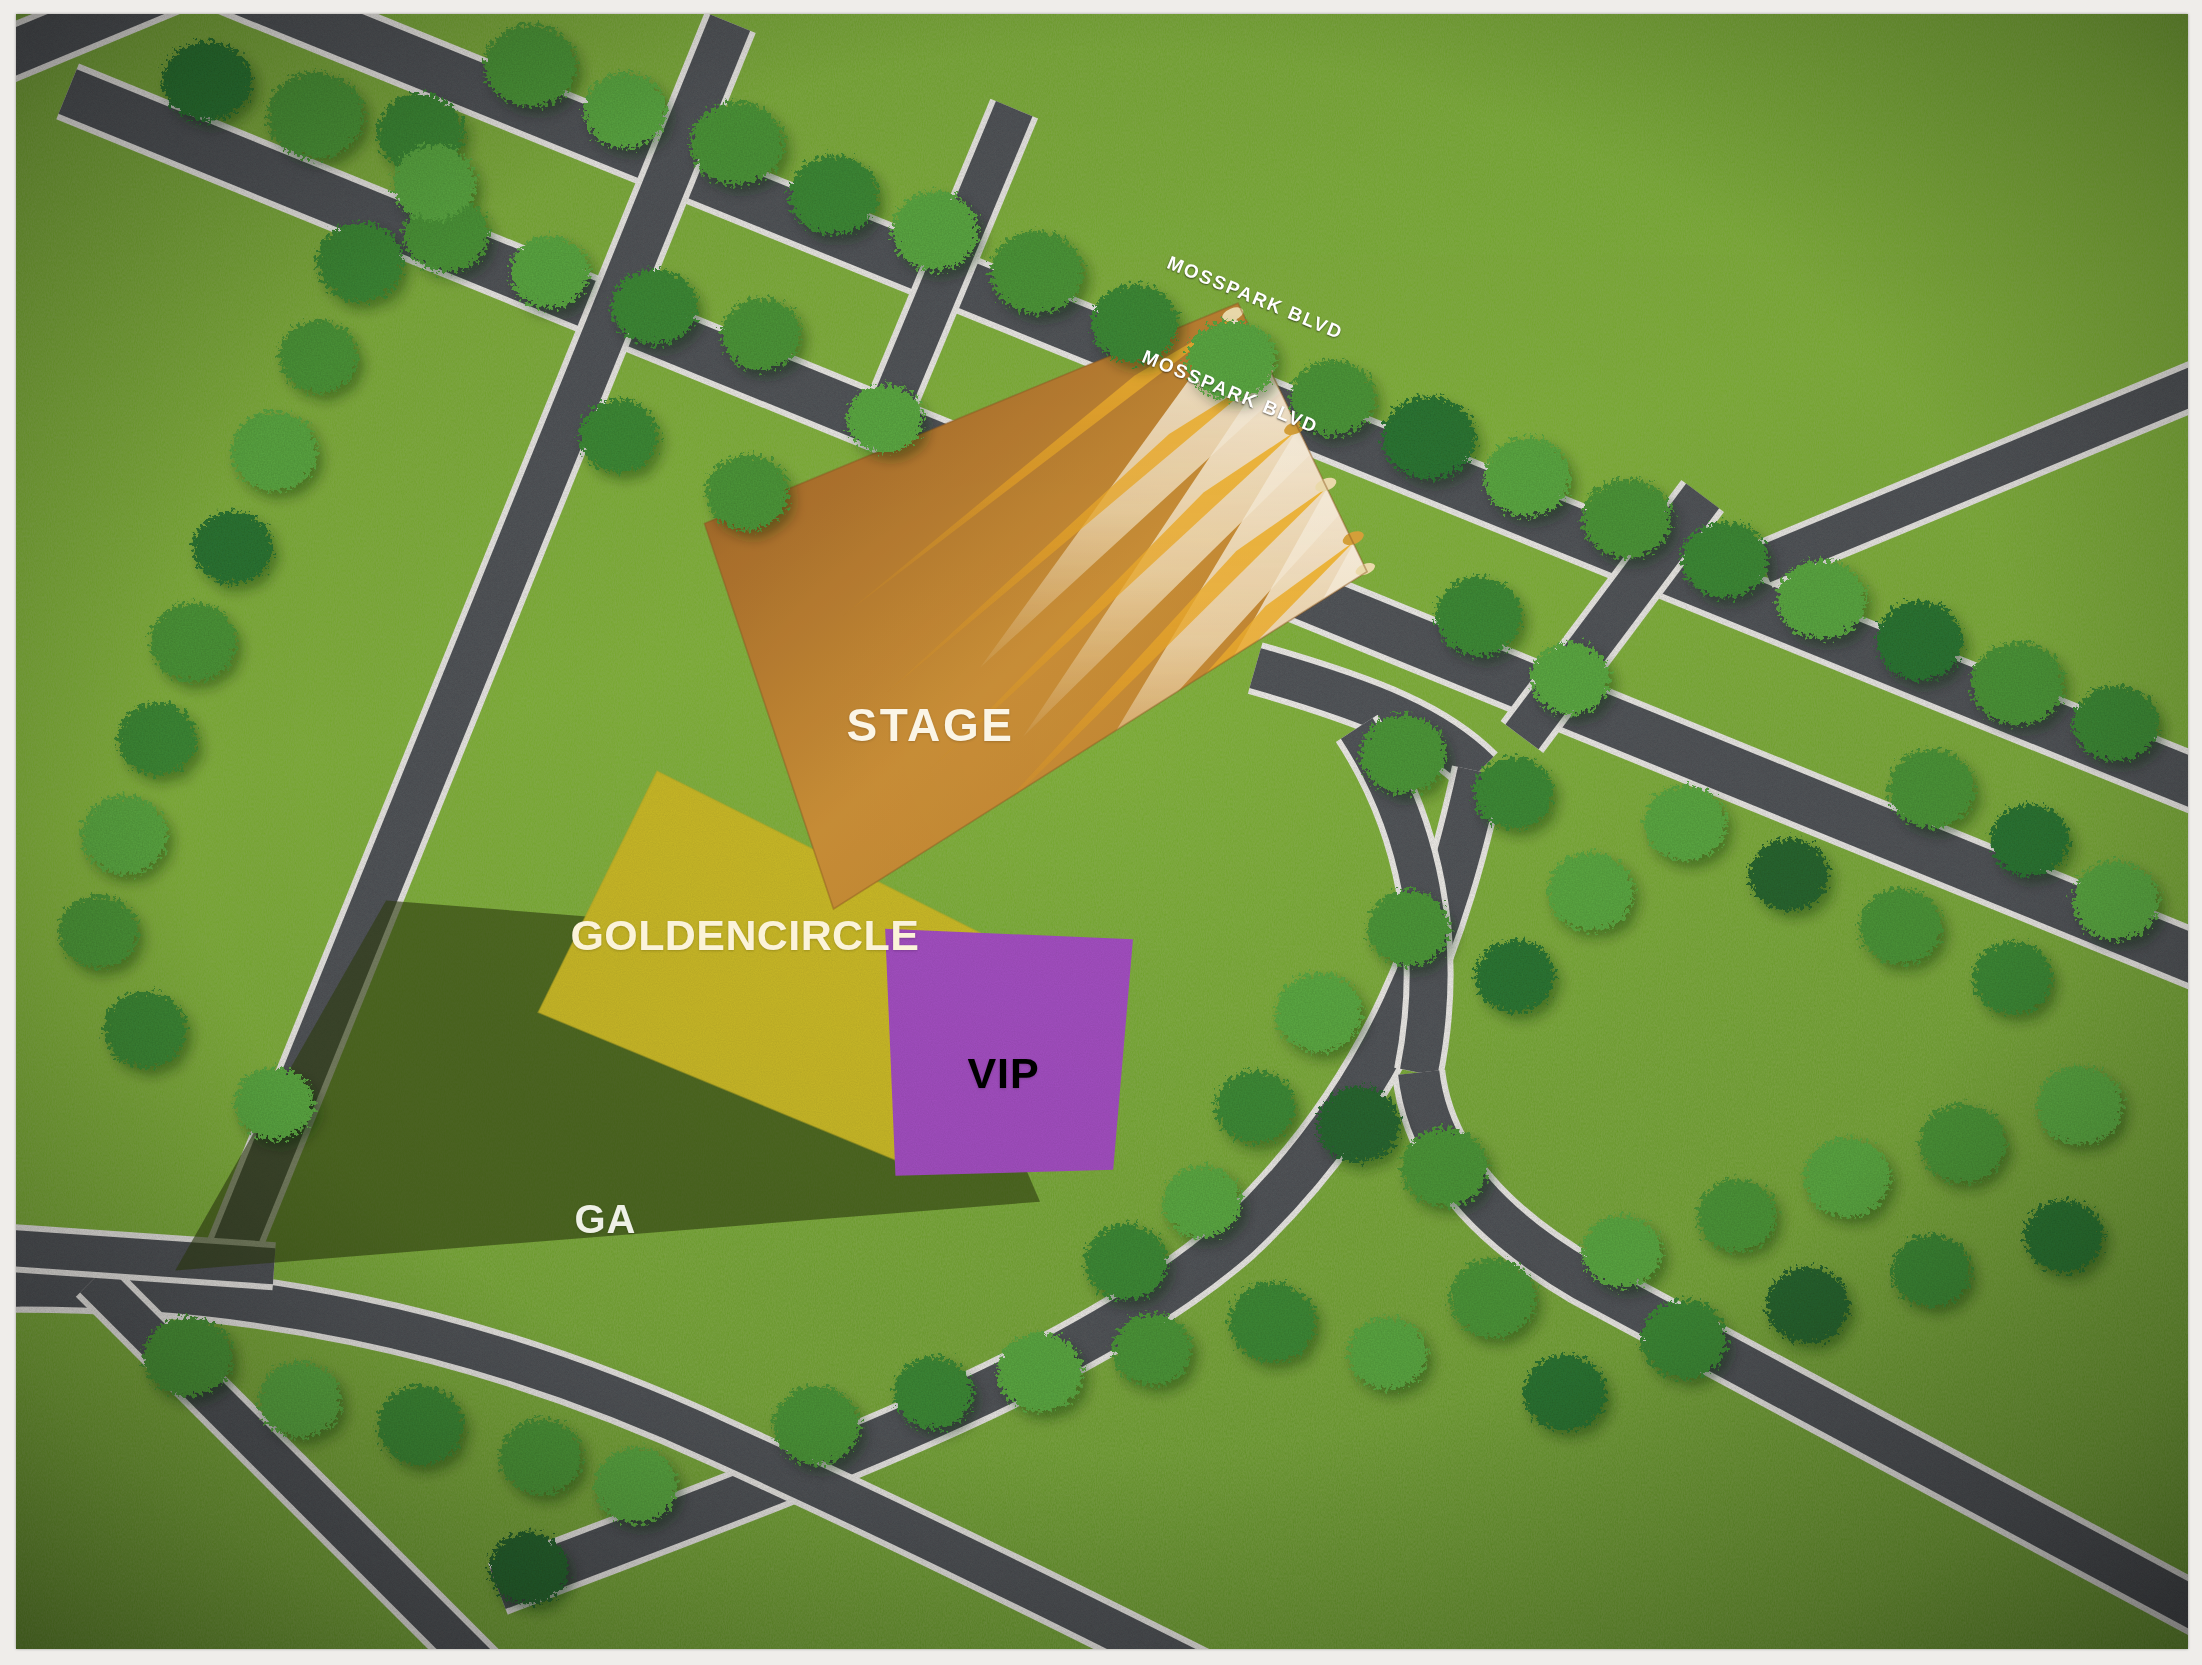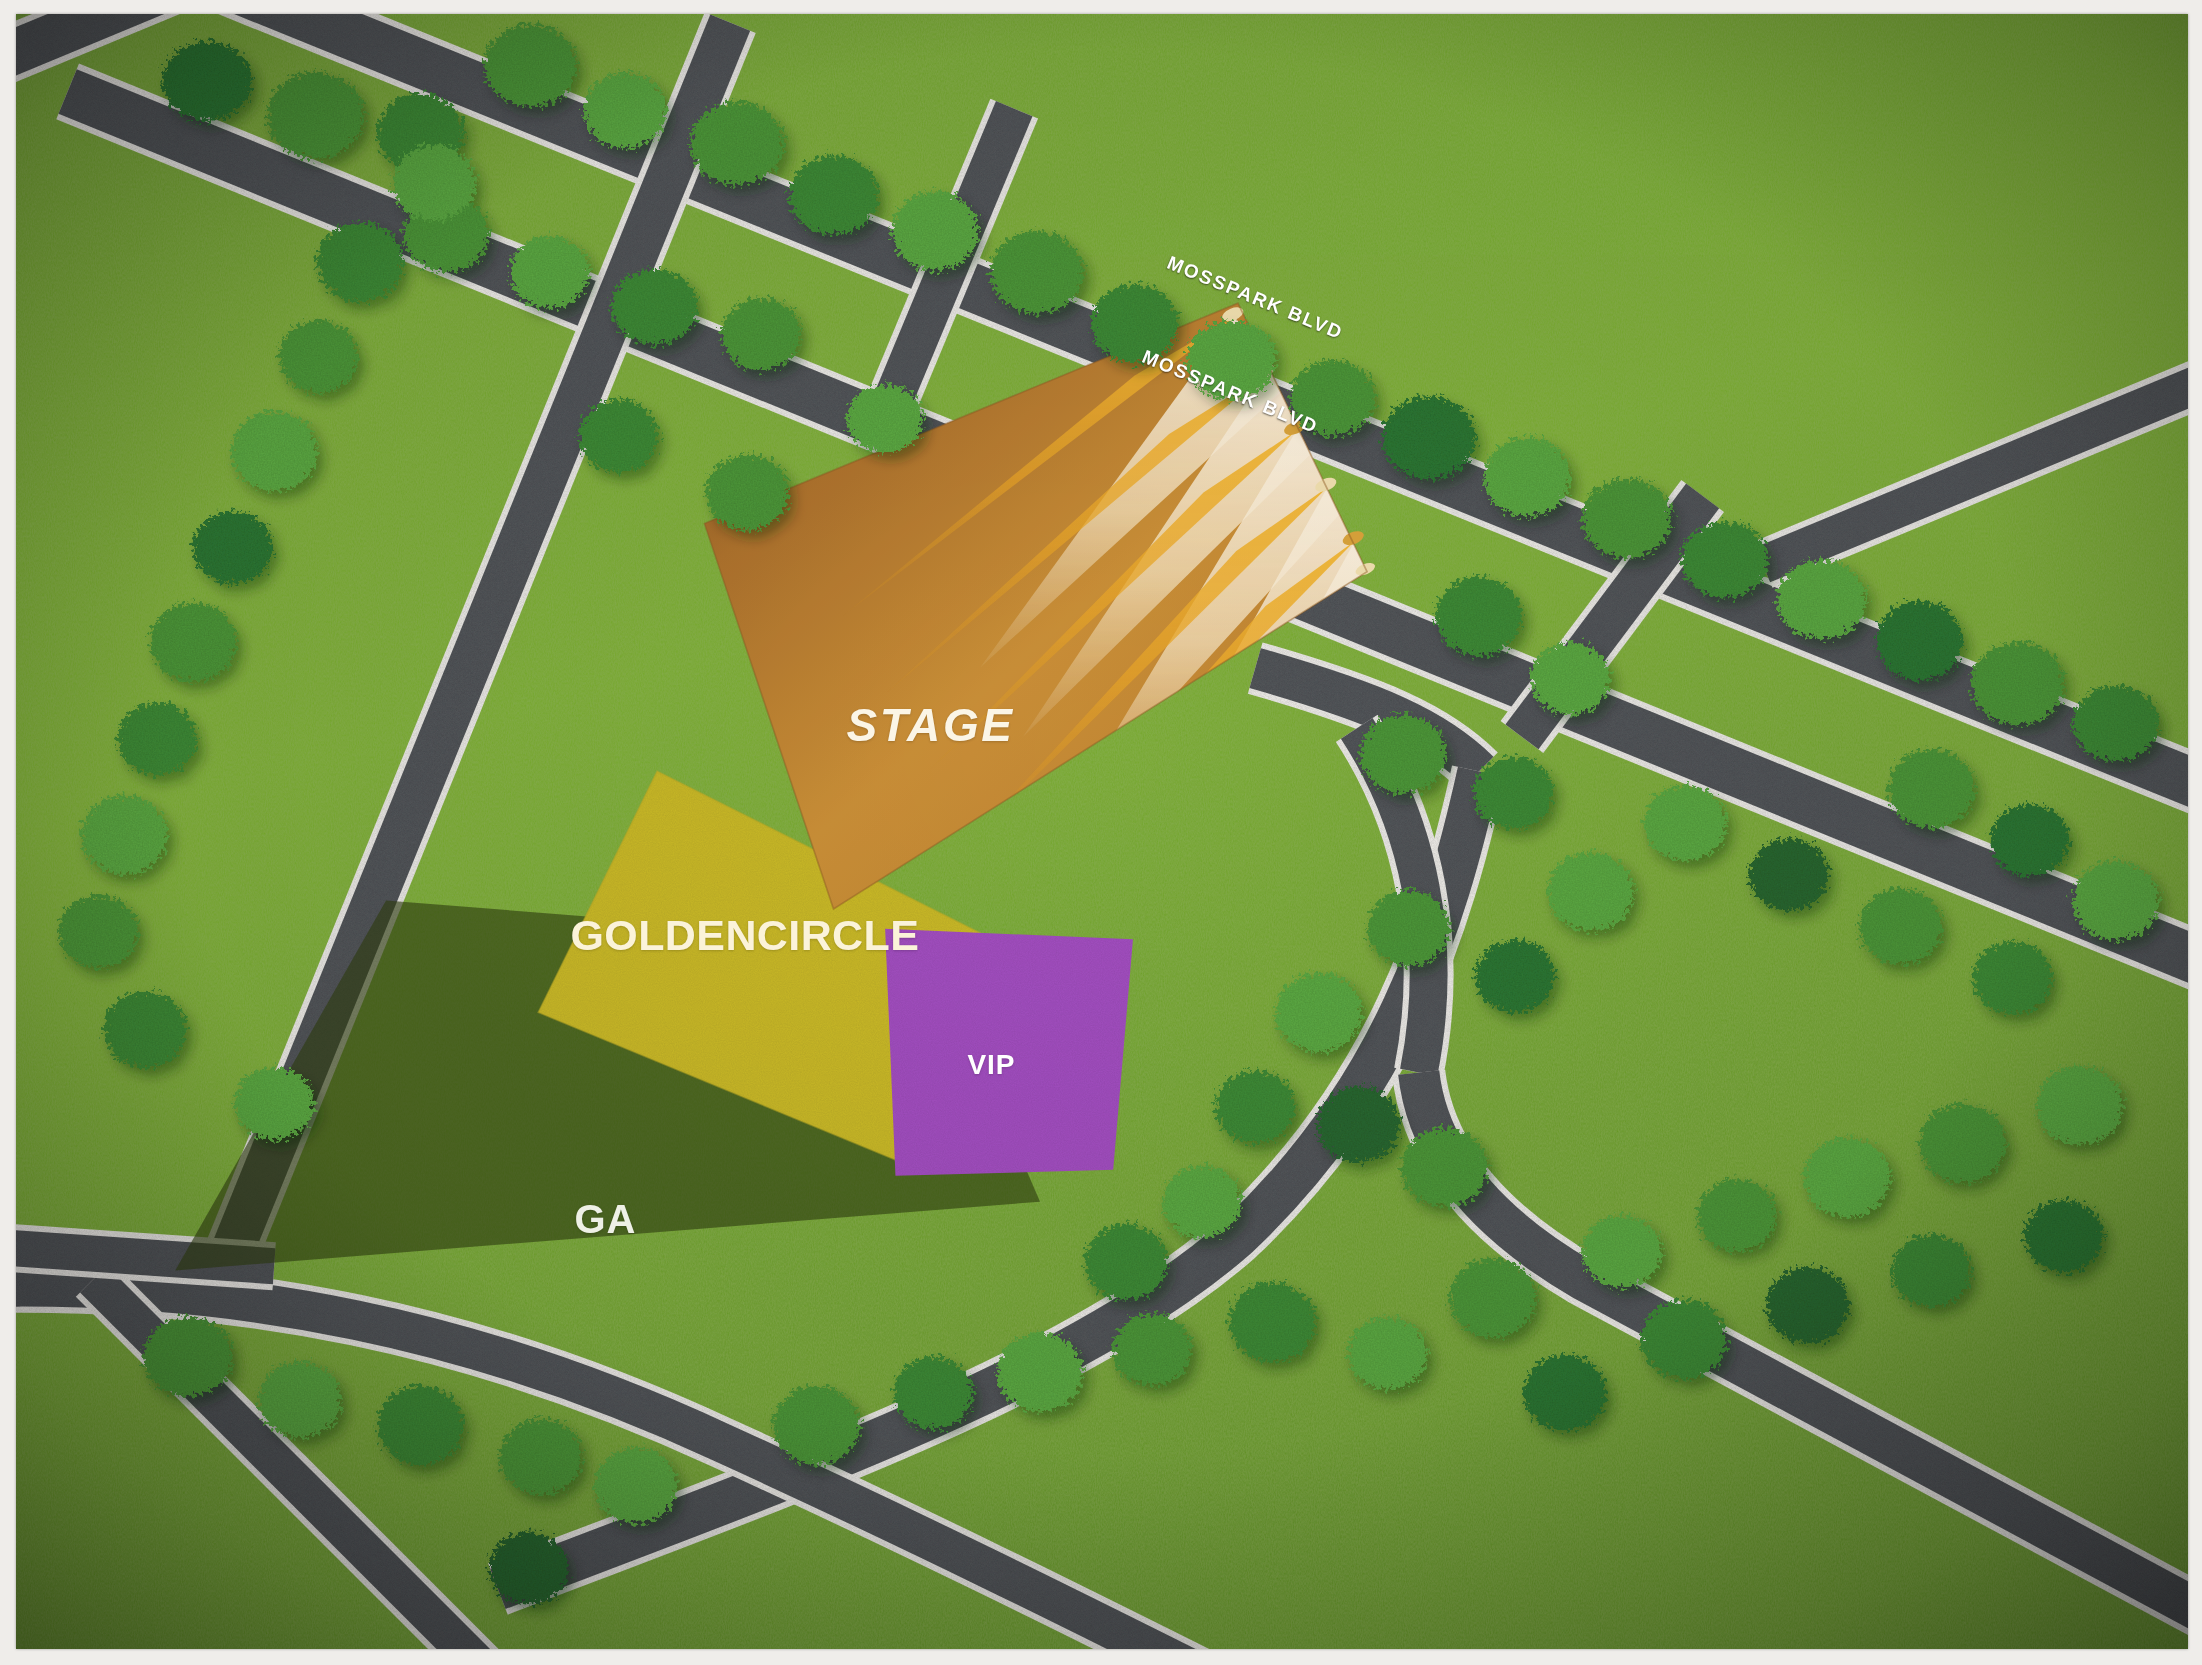--- a/index.html
+++ b/index.html
@@ -27,23 +27,23 @@
 
   
   .zone-label {
     position: absolute;
     font-weight: bold;
     letter-spacing: 0.4px;
     white-space: nowrap;
     pointer-events: none;
     text-shadow: 0 0.9px 2.6px rgba(0,0,0,.18);
   }
-  #label-stage  { left: 831px; top: 684px;  font-size: 46px; color: #fbf5e6; letter-spacing: 2.6px; font-style: italic; }
+  #label-stage  { left: 831px; top: 684px;  font-size: 46px; color: #fbf5e6; letter-spacing: 2.6px; }
   #label-golden { left: 555px; top: 897px; font-size: 43px; color: #fbf3d9; letter-spacing: 0.4px; }
-  #label-vip    { left: 952px; top: 1035px; font-size: 28px; color: #ffffff; letter-spacing: 0.9px; }
+  #label-vip    { left: 952px; top: 1035px; font-size: 43px; color: #000000; letter-spacing: 0.9px; }
   #label-ga     { left: 527px; top: 1183px; font-size: 40px; color: #eef0e6; letter-spacing: 0.9px; margin-left: 32px; }
 
   
   .road-label {
     position: absolute;
     font-size: 19px;
     font-weight: bold;
     color: #ffffff;
     letter-spacing: 1.9px;
     white-space: nowrap;

